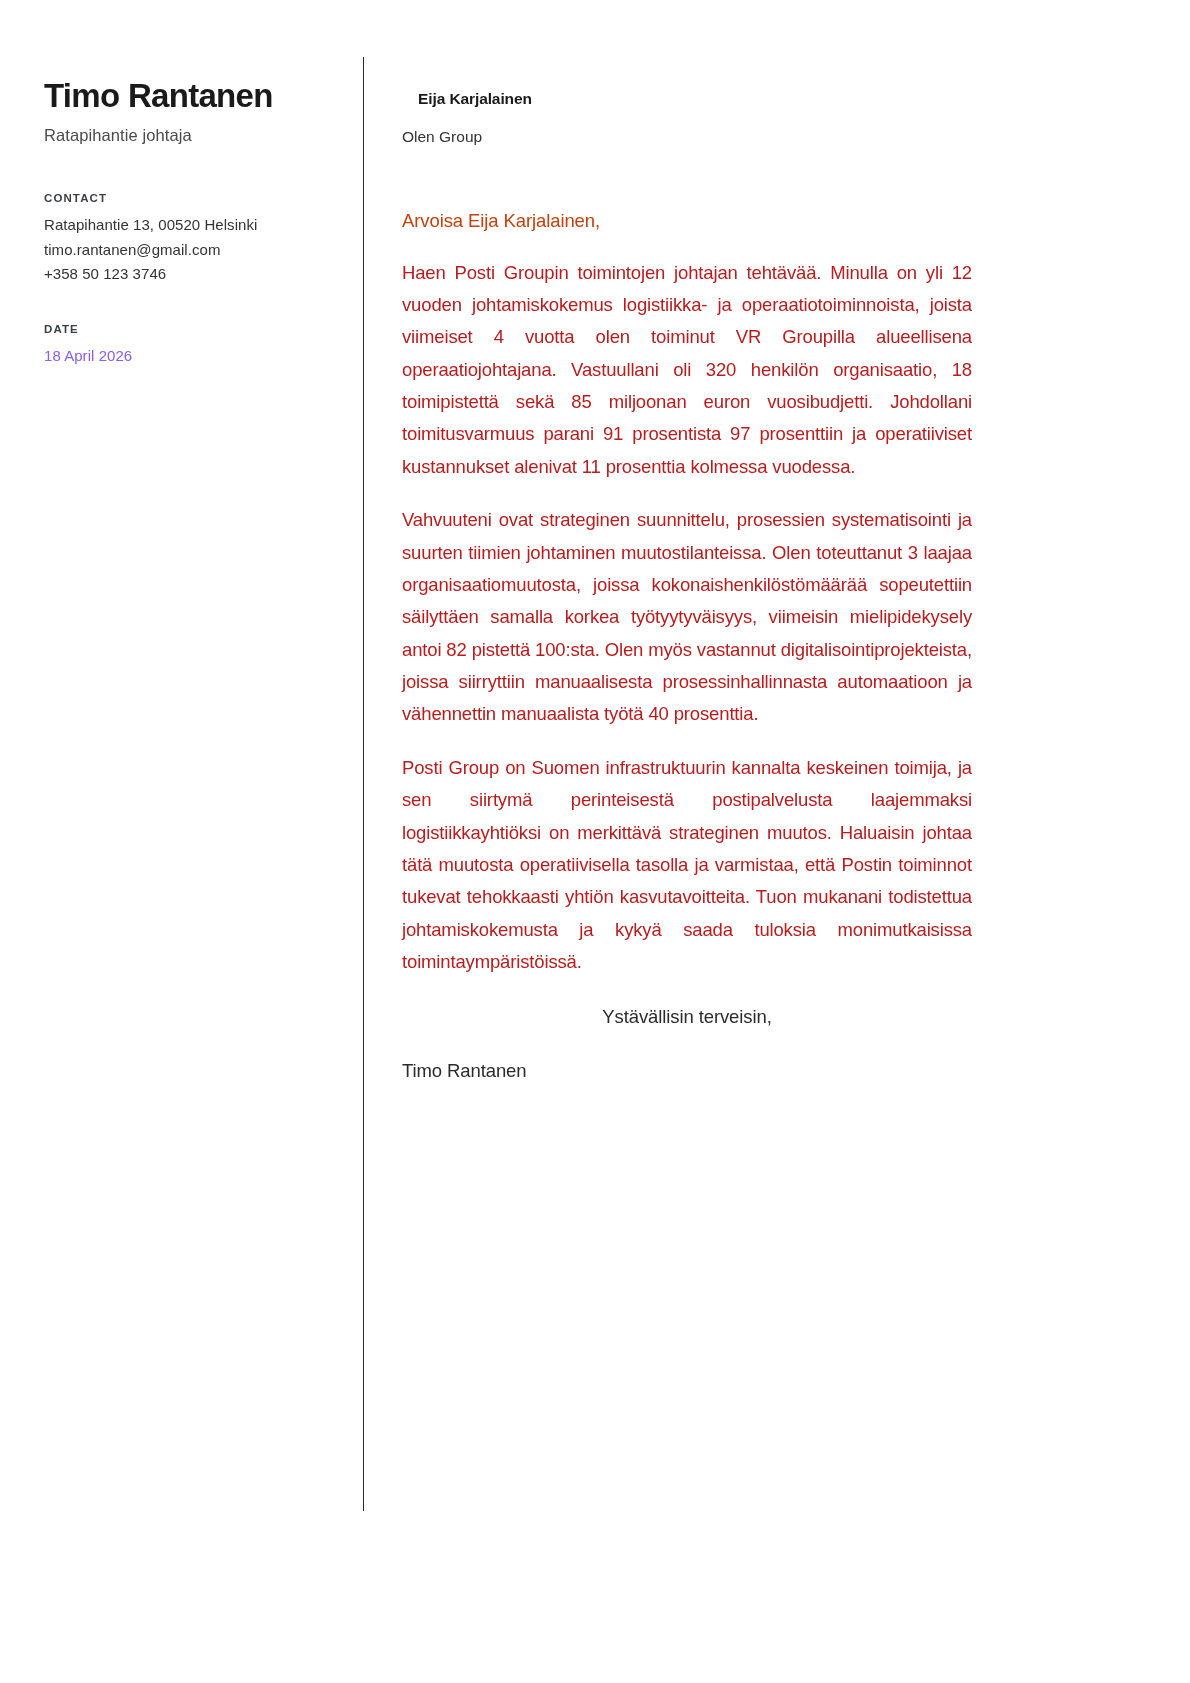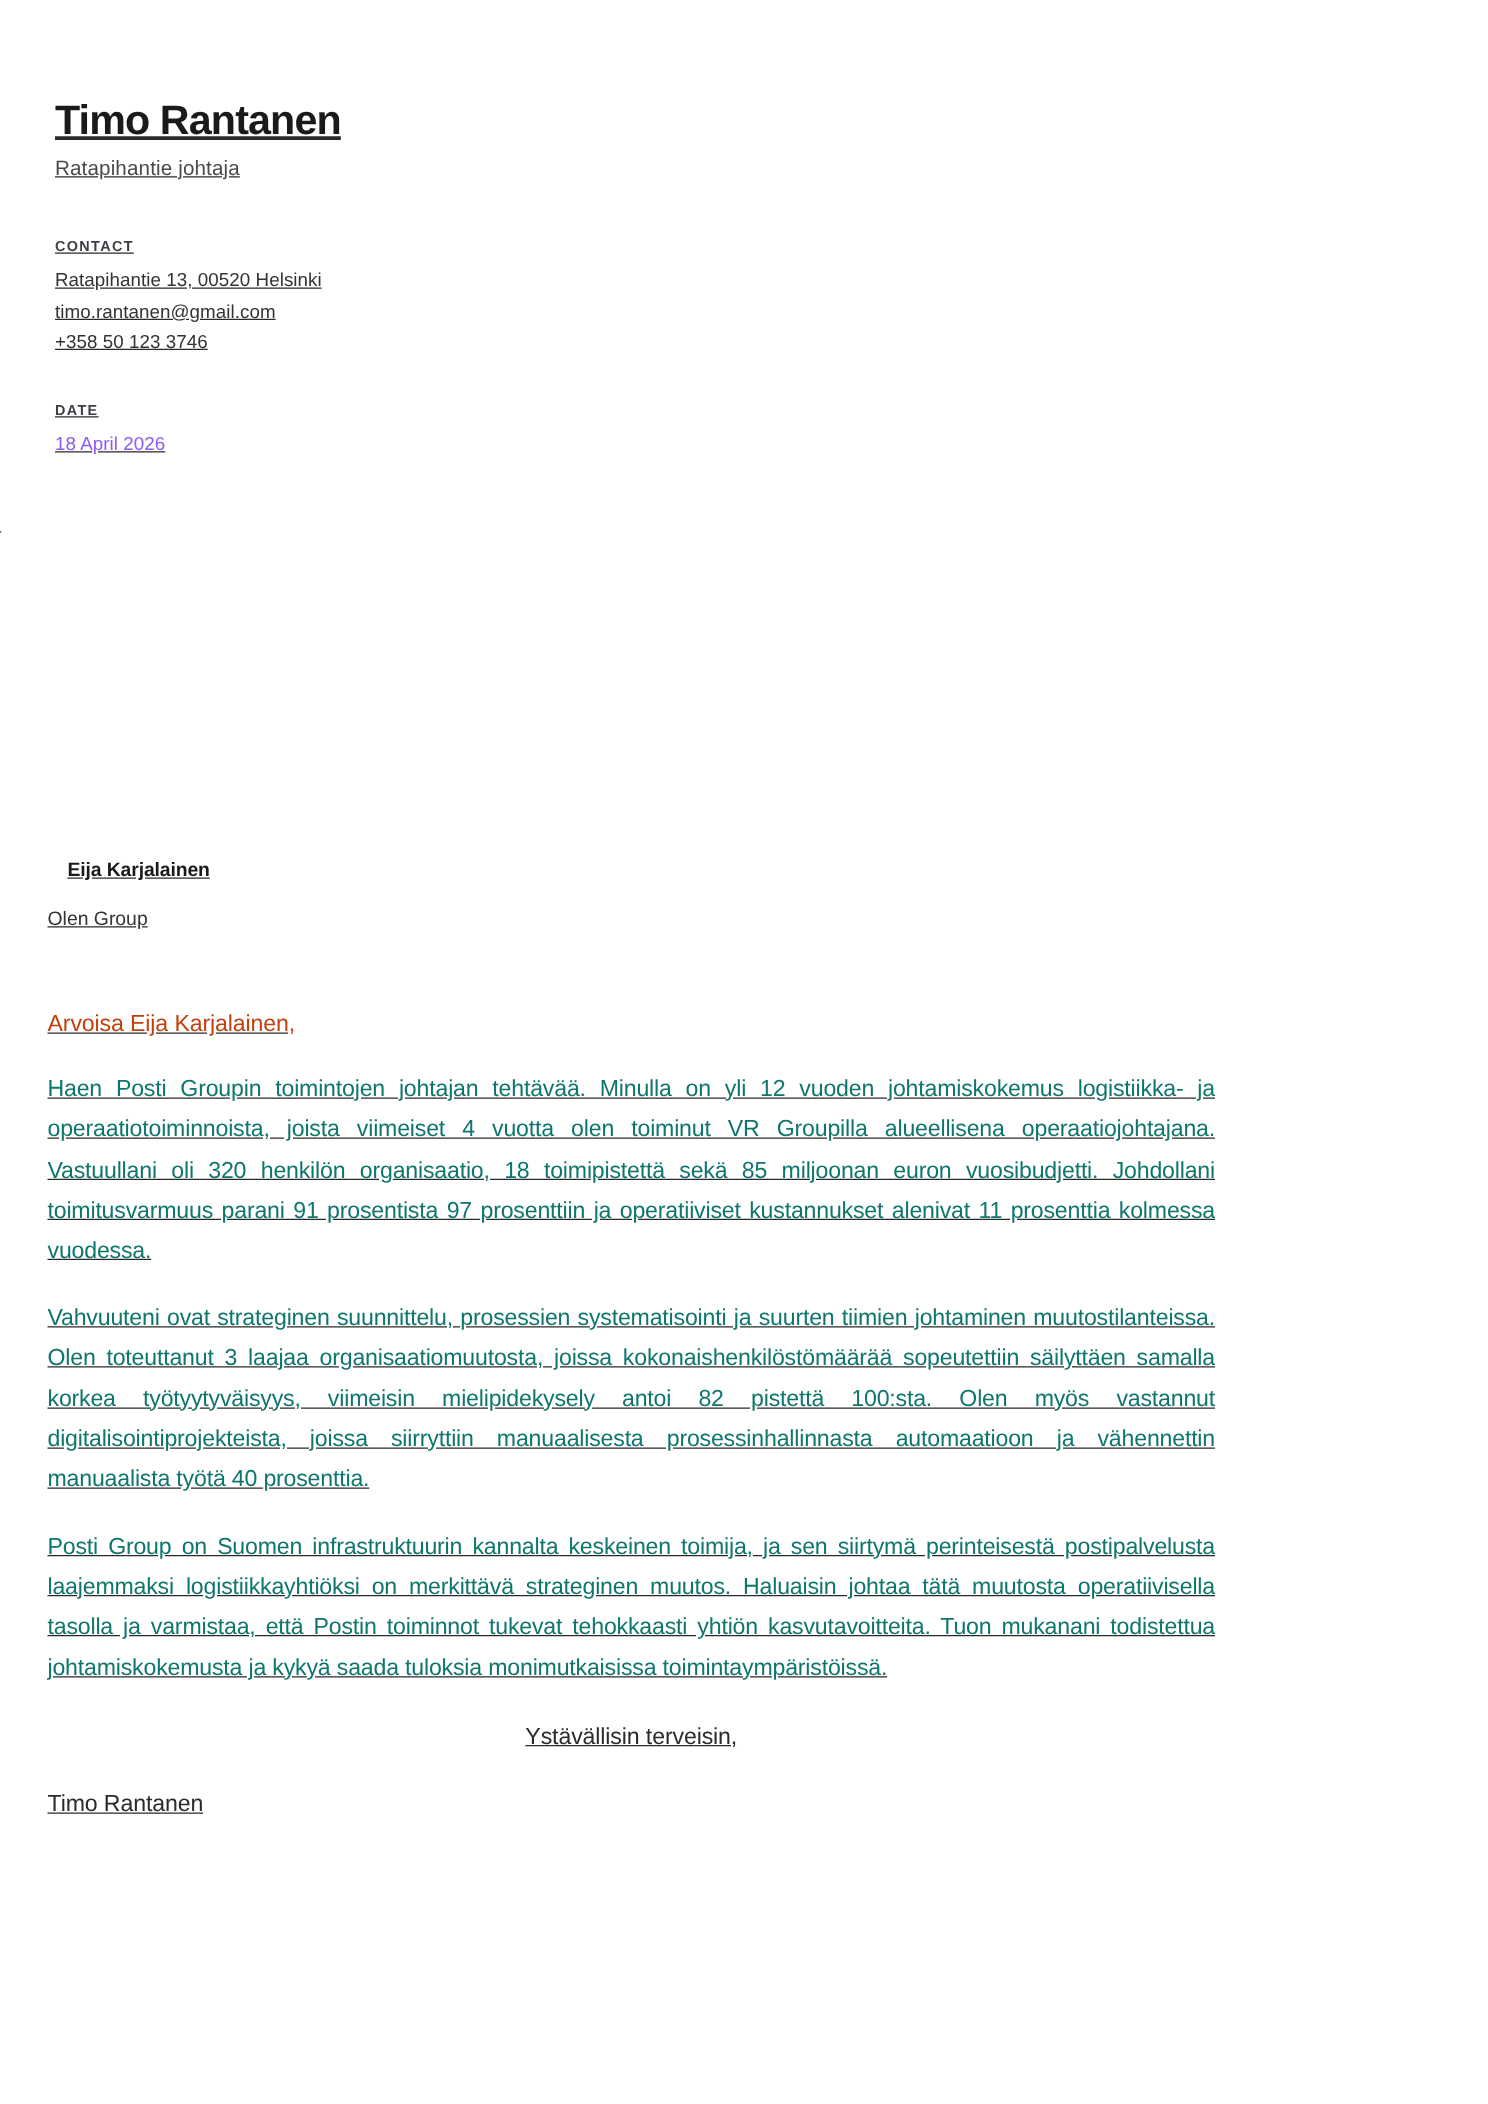--- a/index.html
+++ b/index.html
@@ -13,22 +13,21 @@
     font-family: "Liberation Sans", "DejaVu Sans", sans-serif;
     color: #2a2a2a;
     -webkit-font-smoothing: antialiased;
   }
   .page {
     position: relative;
     width: 1094px;
     height: 1683px;
     box-sizing: border-box;
     display: flex;
-    flex-direction: column;
-    text-decoration: underline;
+    flex-direction: row;
   }
 
   
   .sidebar {
     width: 363px;
     box-sizing: border-box;
     padding: 78px 34px 0 44px;
     flex: 0 0 363px;
   }
   .name {
@@ -102,21 +101,21 @@
   }
   .salutation {
     font-size: 18.5px;
     color: #c2410c;
     line-height: 1.55;
     margin: 58px 0 0 0;
     letter-spacing: -0.1px;
   }
   .para {
     font-size: 18.5px;
-    color: #0f766e;
+    color: #b91c1c;
     line-height: 1.75;
     text-align: justify;
     text-justify: inter-word;
     letter-spacing: -0.15px;
     margin: 21px 0 0 0;
   }
   .closing {
     font-size: 18.5px;
     color: #2b2b2b;
     line-height: 1.6;

